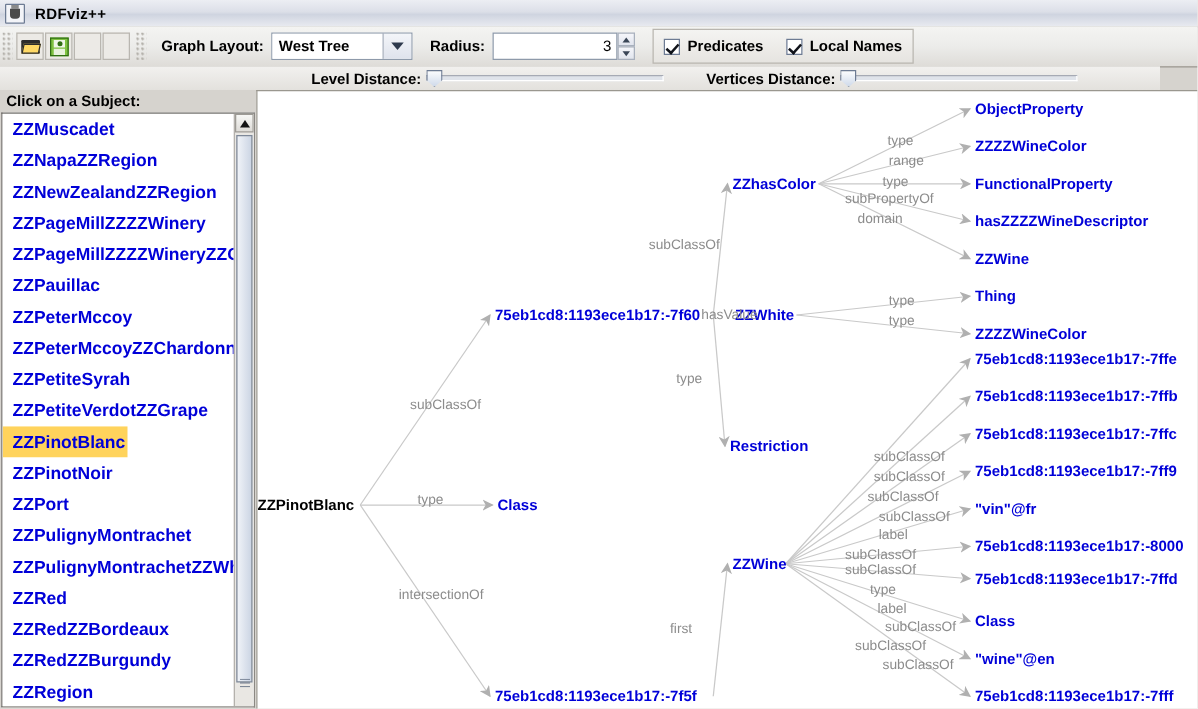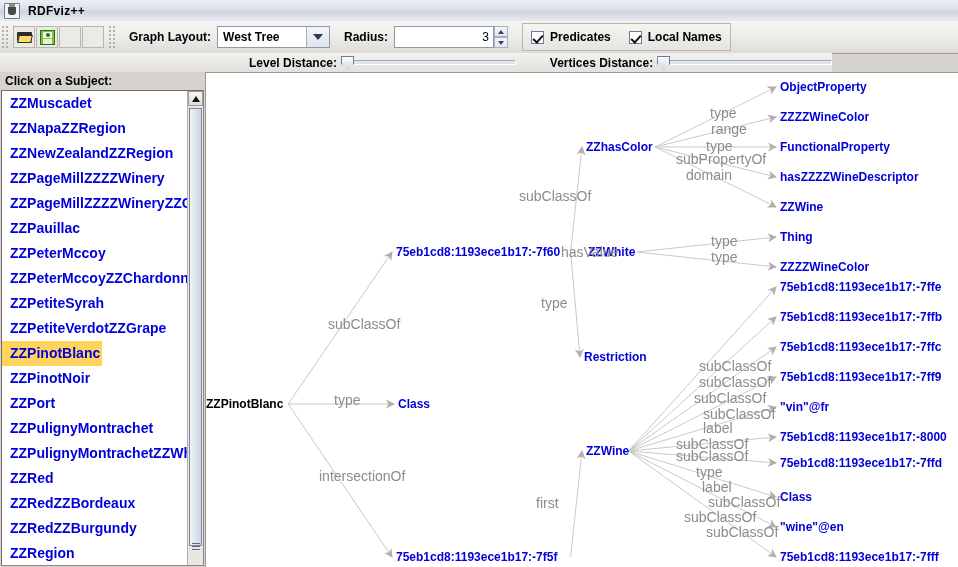--- a/index.html
+++ b/index.html
@@ -136,21 +136,21 @@
   .chkwrap .ctext{font-weight:bold;font-size:12px;color:#000;}
 
   .tb-inner-panel{
     display:flex;align-items:center;height:28px;
     border:1px solid #b9b6b0;padding:0 8px;box-sizing:border-box;
     background:linear-gradient(to bottom,#f4f4f2,#e6e4e0);
   }
 
   
   .sliderrow{
-    position:absolute;left:0;top:53px;width:832px;height:19px;
+    position:absolute;left:0;top:53px;width:928px;height:19px;
     background:linear-gradient(to bottom,#f2f1ef,#e3e1dd);
     border-bottom:1px solid #9a978f;
     display:flex;align-items:center;
   }
   .slide-label{font-weight:bold;font-size:12px;color:#000;white-space:nowrap;}
   .slider{
     position:relative;height:16px;display:flex;align-items:center;margin-left:4px;
   }
   .slider .track{
     height:5px;width:100%;
@@ -218,21 +218,21 @@
     background:#ffffff;border:1px solid #9a978f;border-right:none;border-bottom:none;
     box-sizing:border-box;overflow:hidden;
   }
   .graph-svg{position:absolute;left:0;top:0;width:753px;height:495px;}
   .node{
     position:absolute;font-weight:bold;font-size:12px;color:#0000d8;white-space:nowrap;
     line-height:12px;
   }
   .node.root{color:#000000;}
   .elabel{
-    position:absolute;font-size:14px;color:#8c8c8c;white-space:nowrap;line-height:11px;
+    position:absolute;font-size:11px;color:#8c8c8c;white-space:nowrap;line-height:11px;
   }
 </style>
 </head>
 <body>
 
 <div class="app">
 
   <div class="titlebar">
     <div class="tb-icon">
       <div class="steam"></div>

